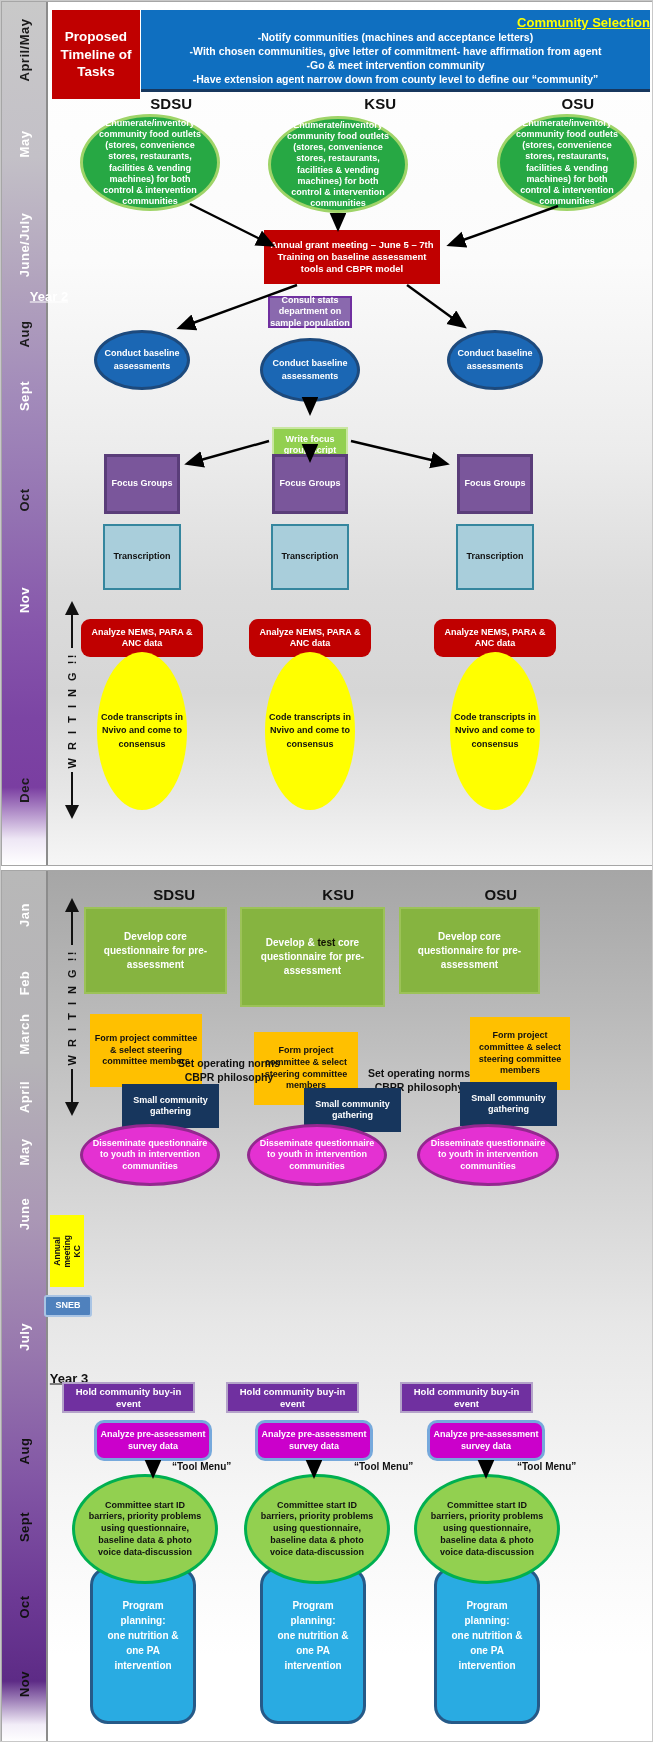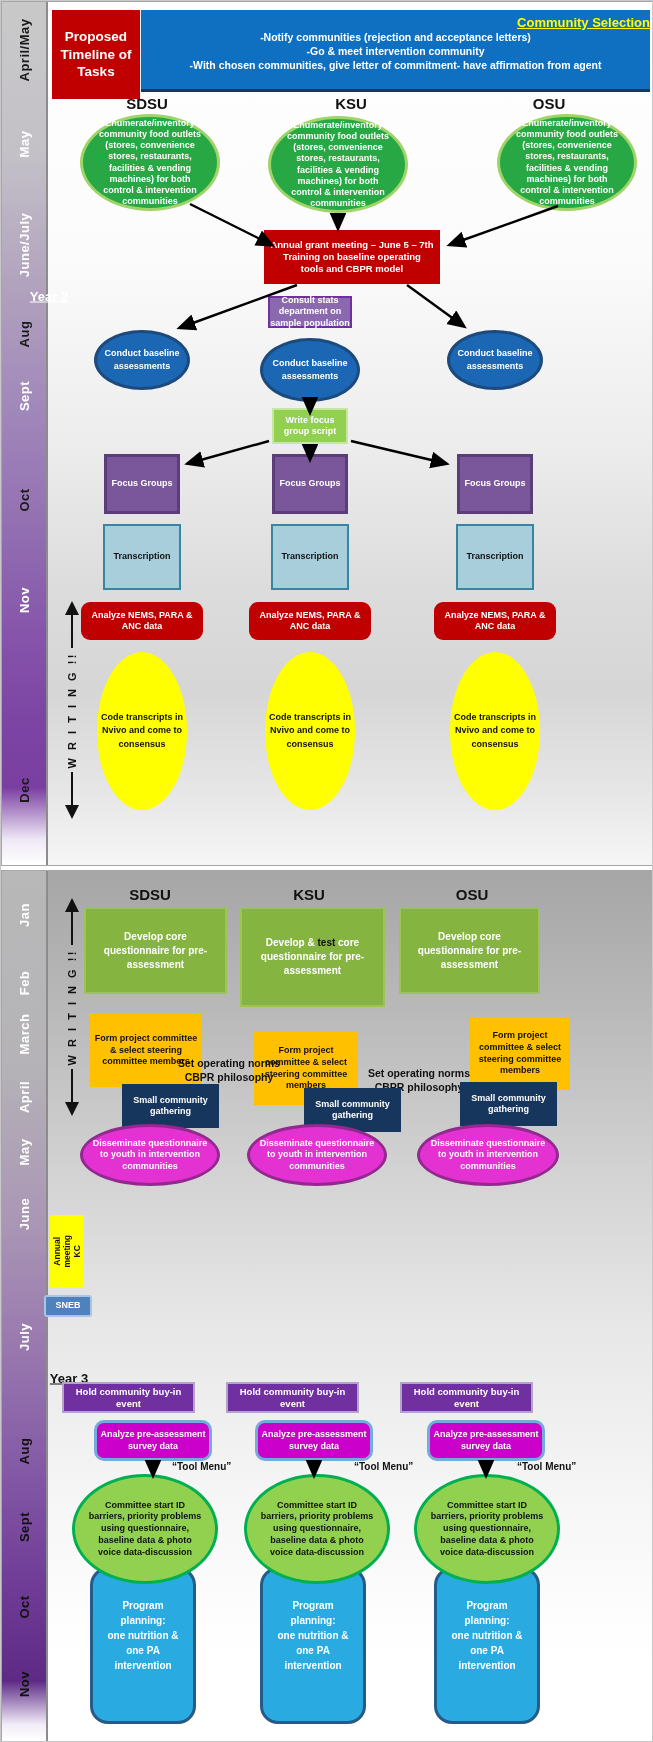--- a/index.html
+++ b/index.html
@@ -9,30 +9,30 @@
   #sec1{top:0;height:865px;background:linear-gradient(180deg,#ffffff 0%,#fbfbfb 30%,#ececec 52%,#dcdcdc 68%,#d6d6d6 80%,#e7e7e7 92%,#f6f6f6 100%);}
   #sec2{top:869px;height:873px;background:linear-gradient(180deg,#a6a6a6 0%,#b9b9b9 16%,#d2d2d2 34%,#e7e7e7 52%,#f6f6f6 72%,#ffffff 90%);}
   .sidebar{position:absolute;left:0;top:0;width:44px;height:100%;border-right:2px solid #8c8c8c;}
   #sb1{background:linear-gradient(180deg,#c9c9c9 0%,#c3c0c7 18%,#b1a2bd 33%,#a28aba 46%,#9371b2 60%,#8655ab 73%,#7c45a4 83%,#7a3ea1 91%,#eee7f5 97%,#ffffff 100%);}
   #sb2{background:linear-gradient(180deg,#b8b8b8 0%,#b5b3b7 22%,#aa97b5 40%,#9878ae 55%,#8256a5 70%,#6d3a95 83%,#5d2b86 93%,#f2edf8 98%,#ffffff 100%);}
   .month-label{position:absolute;left:50%;transform:translate(-50%,-50%) rotate(-90deg);white-space:nowrap;font-size:13px;font-weight:bold;letter-spacing:.5px;}
   .year-label{position:absolute;left:1px;width:44px;text-align:center;transform:translateY(-50%);font-size:13px;font-weight:bold;text-decoration:underline;}
   .abs{position:absolute;box-sizing:border-box;}
   .flexc{display:flex;align-items:center;justify-content:center;text-align:center;}
   .node{font-size:9px;font-weight:bold;color:#ffffff;line-height:1.25;}
-  .colhead{font-size:15px;font-weight:bold;color:#111111;text-align:center;}
+  .colhead{font-size:15px;font-weight:bold;color:#111111;text-align:right;}
   .ell-green{background:#27a844;border:3px solid #9fd468;border-radius:50%;}
   .ell-blue{background:#1b67b4;border:3px solid #1d4a7d;border-radius:50%;line-height:1.5;}
   .ell-yellow{background:#ffff00;border-radius:50%;color:#111111;line-height:1.45;}
   .box-red{background:#c00000;}
   .box-consult{background:#8a69ae;border:2px solid #7030a0;}
-  .box-writefocus{background:#92d050;border:2px solid #c9e6a1;}
+  .box-writefocus{background:#92d050;border:2px solid #c9e6a1;margin-top:19px;}
   .box-fg{background:#7a569b;border:3px solid #5a3d79;}
   .box-tr{background:#a9cedb;border:2px solid #35869e;color:#111111;}
-  .box-nems{background:#c00000;border-radius:9px;}
+  .box-nems{background:#c00000;border-radius:9px;margin-top:17px;}
   .box-dev{background:#86b440;border:2px solid #9cc258;font-size:10px;line-height:1.4;}
   .box-orange{background:#ffc000;color:#111111;line-height:1.3;}
   .box-navy{background:#17365d;}
   .ell-magenta{background:#e431d2;border:3px solid #93288f;border-radius:50%;line-height:1.25;}
   .box-hold{background:#7030a0;border:2px solid #b4a3c9;}
   .box-apre{background:#cb00cb;border:3px solid #76a9dc;border-radius:10px;}
   .ell-committee{background:#92d050;border:3px solid #00b050;border-radius:50%;color:#111111;line-height:1.3;}
   .box-prog{background:#29abe2;border:3px solid #265a88;border-radius:18px;font-size:10px;line-height:1.5;}
   .box-kc{background:#ffff00;}
   .box-sneb{background:#4f81bd;border:2px solid #a9c4e4;border-radius:3px;}
@@ -63,36 +63,37 @@
         <div class="month-label" style="top: 598px; color: rgb(255, 255, 255);">Nov</div>
         <div class="month-label" style="top: 788px; color: rgb(26, 26, 26);">Dec</div>
       </div>
 
     <div class="abs box-red flexc" style="left:50px;top:8px;width:88px;height:89px;">
       <div class="node" style="font-size:13.5px;line-height:1.3;">Proposed Timeline of Tasks</div>
     </div>
 
     <div class="abs hdr-blue" style="left:139px;top:8px;width:509px;height:82px;padding-top:3px;">
       <div style="text-align:right;"><span class="hdr-title">Community Selection</span></div>
-      <div class="hdr-line">-Notify communities (rejection and acceptance letters)</div>
+      <div class="hdr-line">-Notify communities (machines and acceptance letters)</div>
+      <div class="hdr-line">-With chosen communities, give letter of commitment- have affirmation from agent</div>
       <div class="hdr-line">-Go &amp; meet intervention community</div>
-      <div class="hdr-line">-With chosen communities, give letter of commitment- have affirmation from agent</div>
+      <div class="hdr-line">-Have extension agent narrow down from county level to define our “community”</div>
     </div>
 
     <div class="abs colhead" style="left:100px;top:93px;width:90px;">SDSU</div>
     <div class="abs colhead" style="left:304px;top:93px;width:90px;">KSU</div>
     <div class="abs colhead" style="left:502px;top:93px;width:90px;">OSU</div>
 
     <div class="abs ell-green flexc node" style="left:78px;top:112px;width:140px;height:97px;padding:8px 12px;">Enumerate/inventory community food outlets (stores, convenience stores, restaurants, facilities &amp; vending machines) for both control &amp; intervention communities</div>
     <div class="abs ell-green flexc node" style="left:266px;top:114px;width:140px;height:97px;padding:8px 12px;">Enumerate/inventory community food outlets (stores, convenience stores, restaurants, facilities &amp; vending machines) for both control &amp; intervention communities</div>
     <div class="abs ell-green flexc node" style="left:495px;top:112px;width:140px;height:97px;padding:8px 12px;">Enumerate/inventory community food outlets (stores, convenience stores, restaurants, facilities &amp; vending machines) for both control &amp; intervention communities</div>
 
     <div class="abs box-red flexc" style="left:262px;top:228px;width:176px;height:54px;flex-direction:column;">
       <div class="node" style="font-size:9.5px;">Annual grant meeting – June 5 – 7th</div>
-      <div class="node" style="font-size:9.5px;">Training on baseline operating</div>
+      <div class="node" style="font-size:9.5px;">Training on baseline assessment</div>
       <div class="node" style="font-size:9.5px;">tools and CBPR model</div>
     </div>
 
     <div class="abs box-consult flexc node" style="left:266px;top:294px;width:84px;height:32px;">Consult stats department on sample population</div>
 
     <div class="abs ell-blue flexc node" style="left:92px;top:328px;width:96px;height:60px;">Conduct baseline assessments</div>
     <div class="abs ell-blue flexc node" style="left:258px;top:336px;width:100px;height:64px;">Conduct baseline assessments</div>
     <div class="abs ell-blue flexc node" style="left:445px;top:328px;width:96px;height:60px;">Conduct baseline assessments</div>
 
     <div class="abs box-writefocus flexc node" style="left:270px;top:406px;width:76px;height:36px;">Write focus group script</div>

